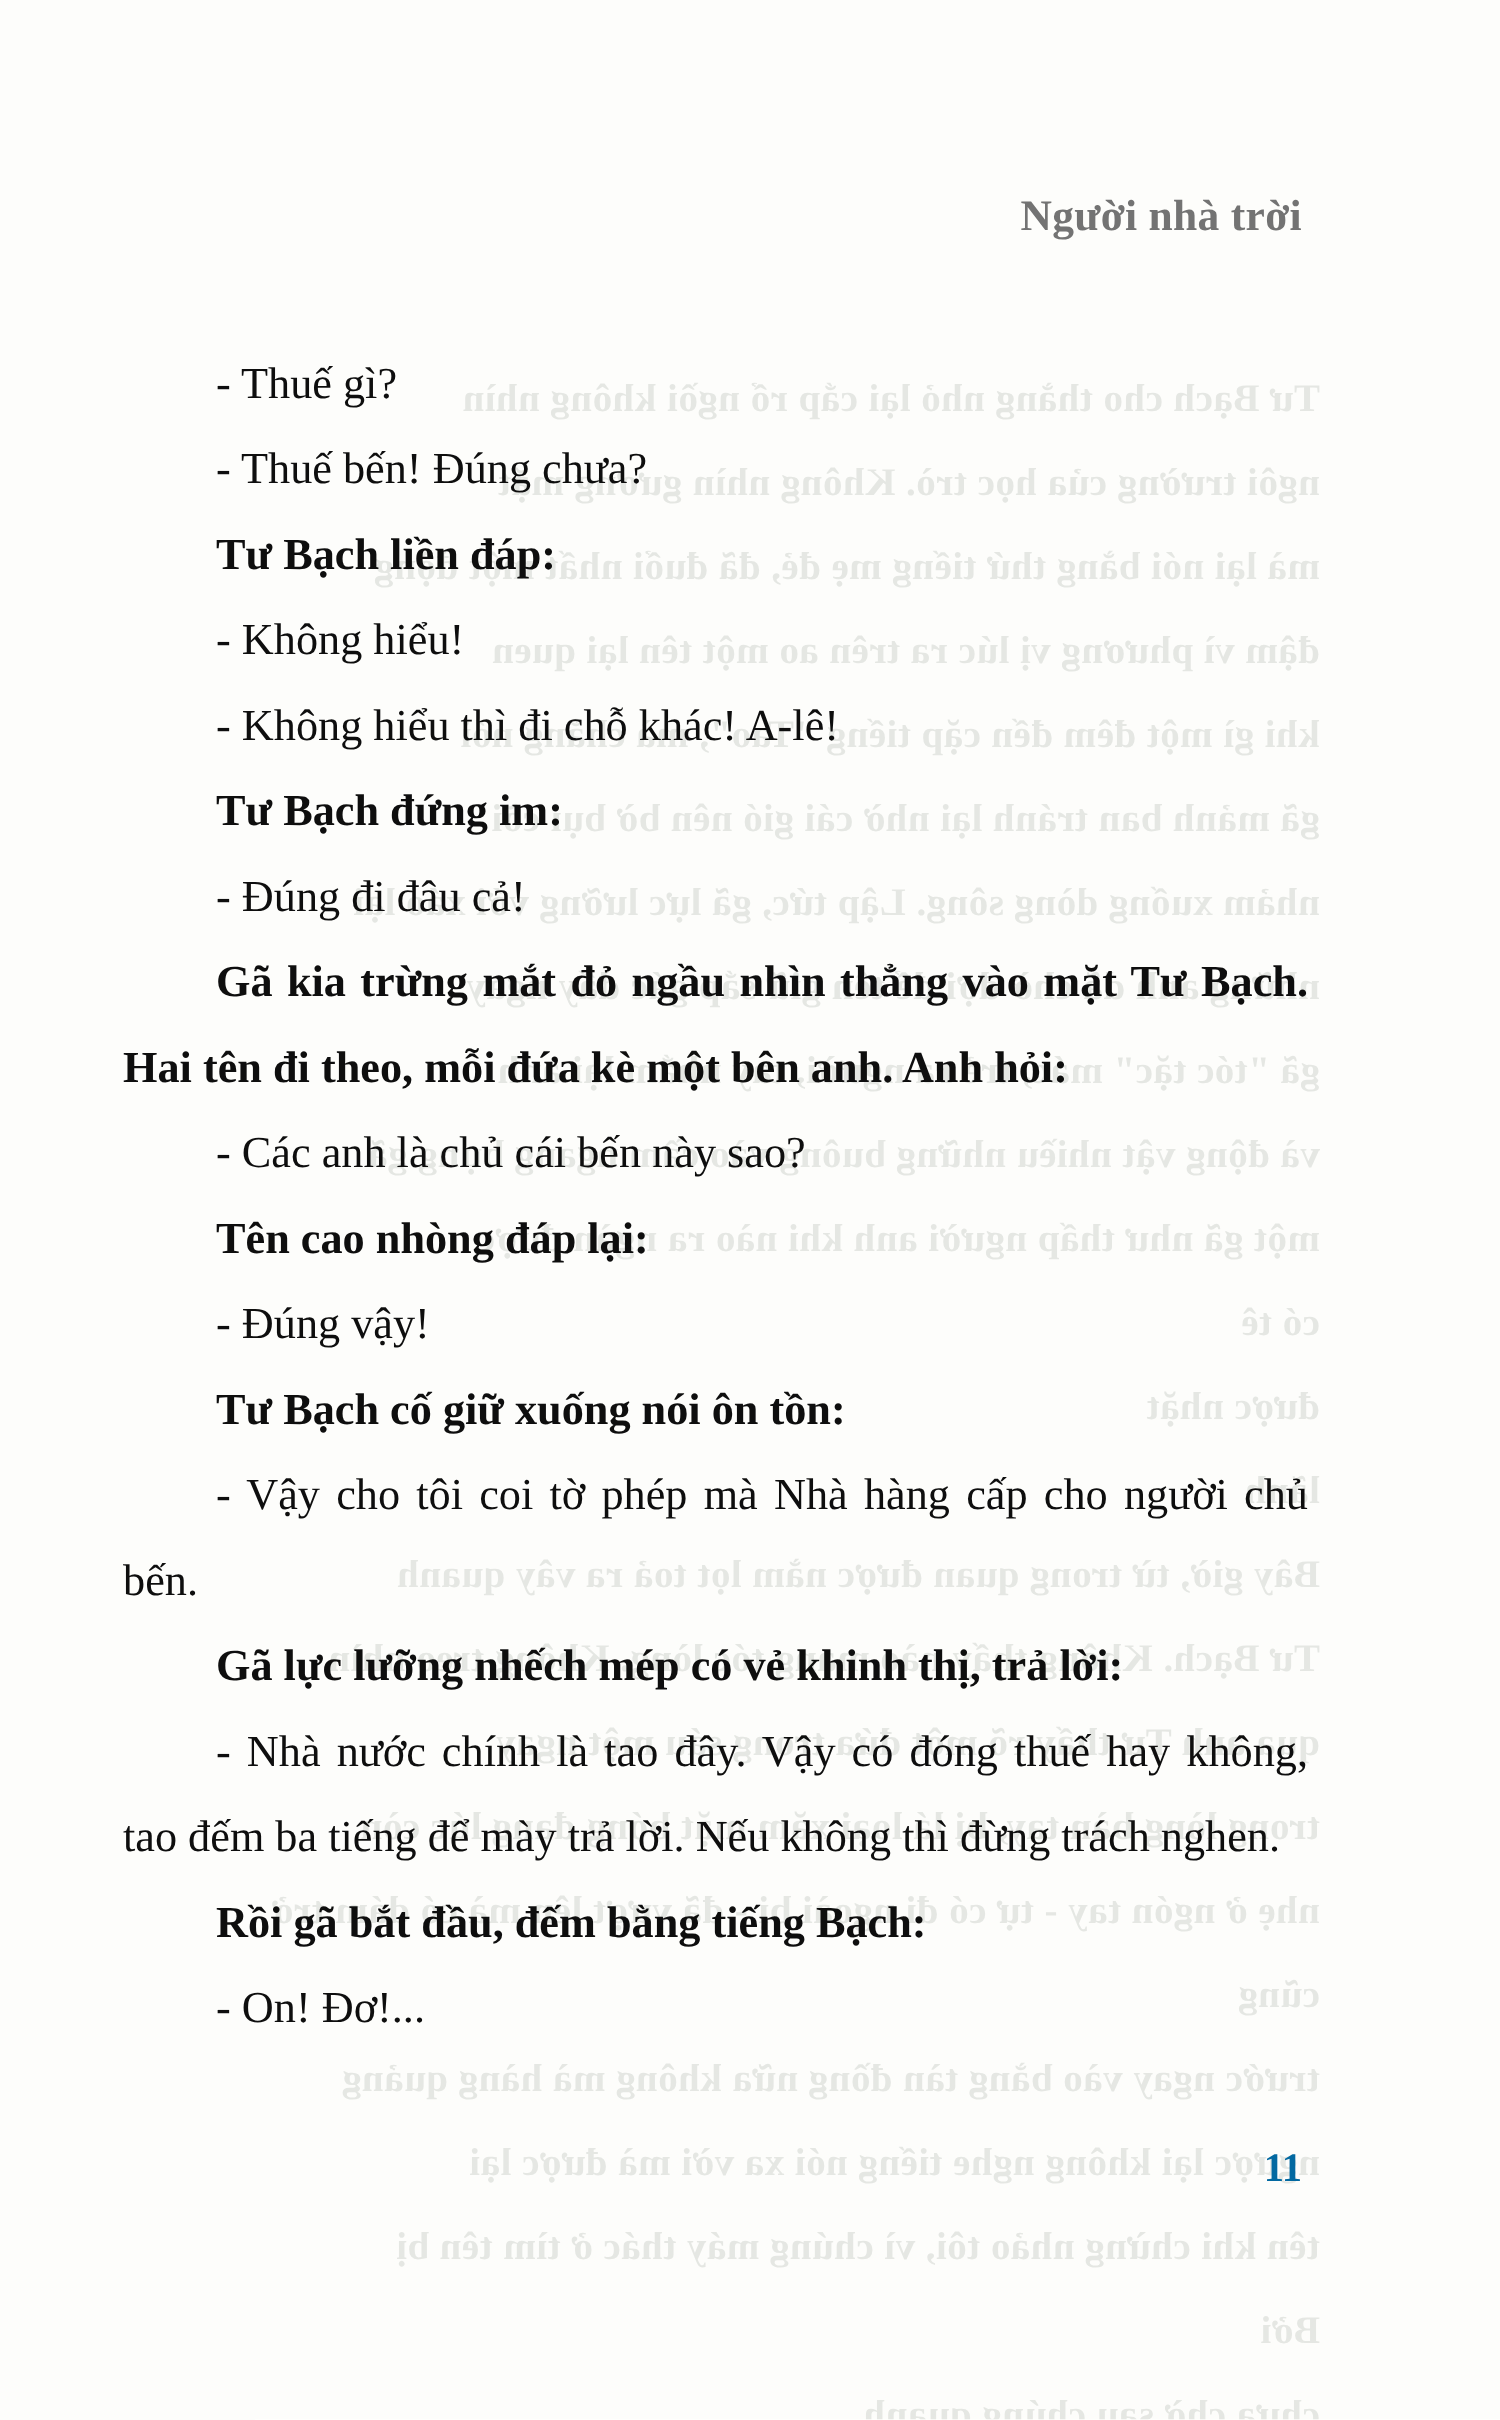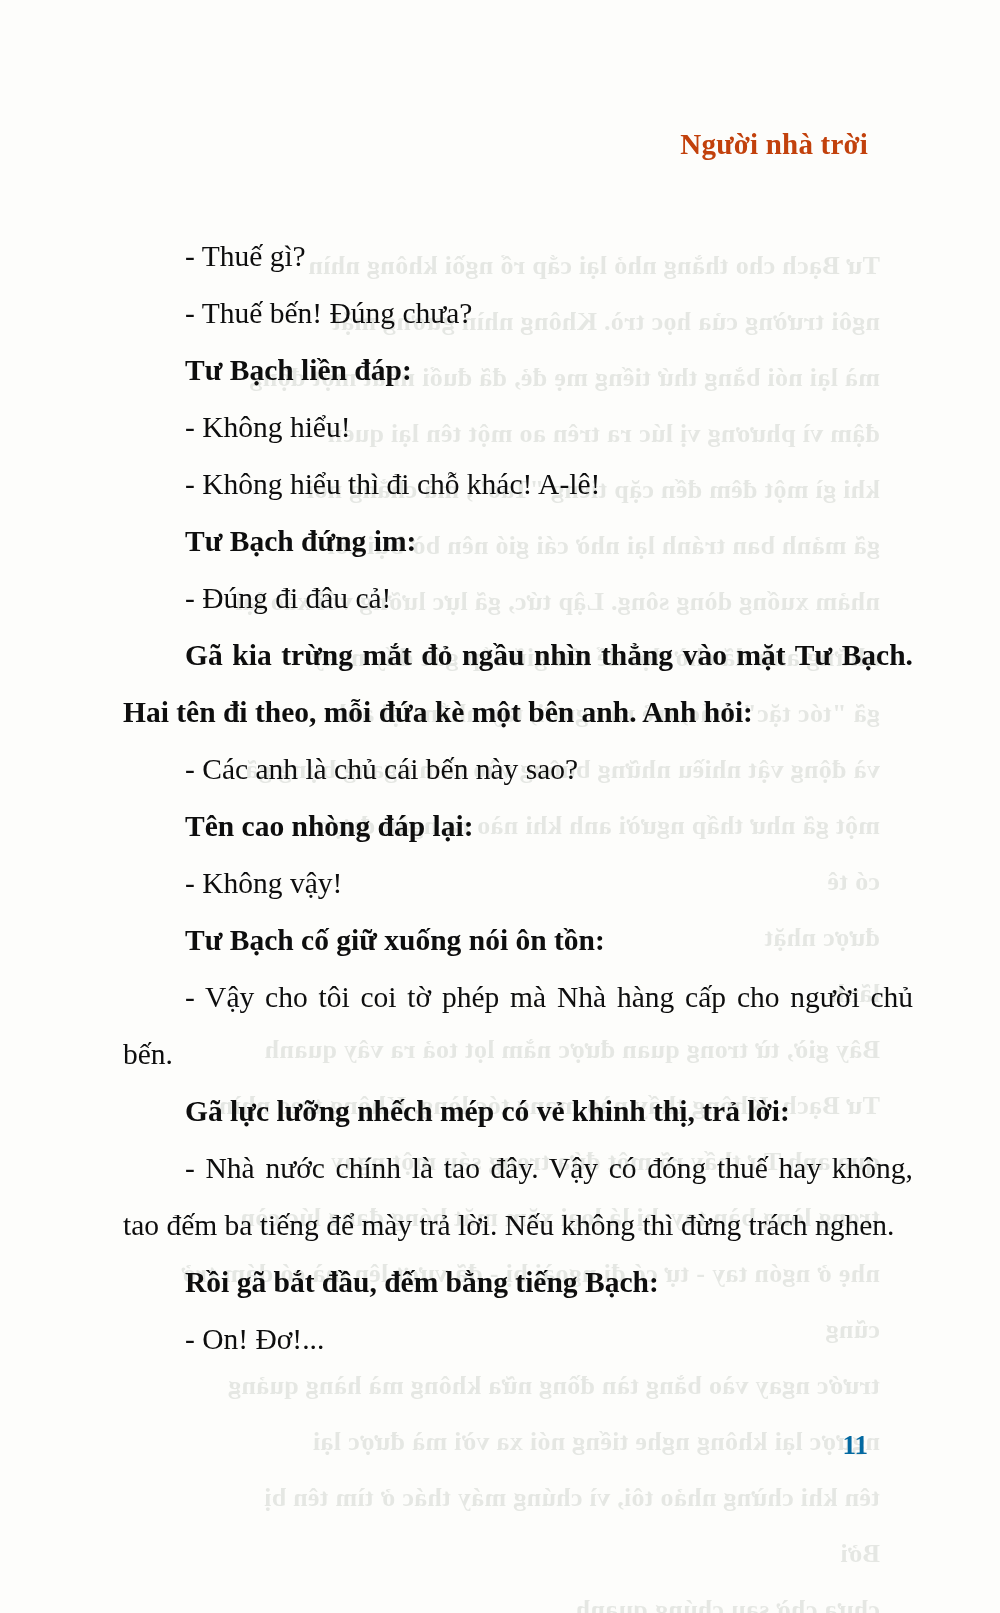--- a/index.html
+++ b/index.html
@@ -52,35 +52,34 @@
     position: relative;
     z-index: 2;
   }
 
   .running-head {
     position: absolute;
     right: 132px;
     top: 128px;
     font-size: 29px;
     font-weight: bold;
-    color: #c2410c;
+    color: #737373;
     letter-spacing: 0.2px;
     white-space: nowrap;
   }
 
   .body-text {
     position: absolute;
     left: 82px;
     top: 228px;
     width: 790px;
     font-size: 29.5px;
     line-height: 57px;
     color: #0e0e0e;
     text-align: justify;
-    margin-left: 41px;
   }
   .body-text p {
     margin: 0;
   }
   .body-text p.indent {
     text-indent: 62px;
     font-weight: bold;
   }
   .body-text p.dash {
     text-indent: 62px;
@@ -138,21 +137,21 @@
         <p class="dash">- Thuế gì?</p>
         <p class="dash">- Thuế bến! Đúng chưa?</p>
         <p class="indent">Tư Bạch liền đáp:</p>
         <p class="dash">- Không hiểu!</p>
         <p class="dash">- Không hiểu thì đi chỗ khác! A-lê!</p>
         <p class="indent">Tư Bạch đứng im:</p>
         <p class="dash">- Đúng đi đâu cả!</p>
         <p class="indent">Gã kia trừng mắt đỏ ngầu nhìn thẳng vào mặt Tư Bạch. Hai tên đi theo, mỗi đứa kè một bên anh. Anh hỏi:</p>
         <p class="dash">- Các anh là chủ cái bến này sao?</p>
         <p class="indent">Tên cao nhòng đáp lại:</p>
-        <p class="dash">- Không vậy!</p>
+        <p class="dash">- Đúng vậy!</p>
         <p class="indent">Tư Bạch cố giữ xuống nói ôn tồn:</p>
         <p class="dash">- Vậy cho tôi coi tờ phép mà Nhà hàng cấp cho người chủ bến.</p>
         <p class="indent">Gã lực lưỡng nhếch mép có vẻ khinh thị, trả lời:</p>
         <p class="dash">- Nhà nước chính là tao đây. Vậy có đóng thuế hay không, tao đếm ba tiếng để mày trả lời. Nếu không thì đừng trách nghen.</p>
         <p class="indent">Rồi gã bắt đầu, đếm bằng tiếng Bạch:</p>
         <p class="dash">- On! Đơ!...</p>
       </div>
 
     <div class="folio">11</div>
 

